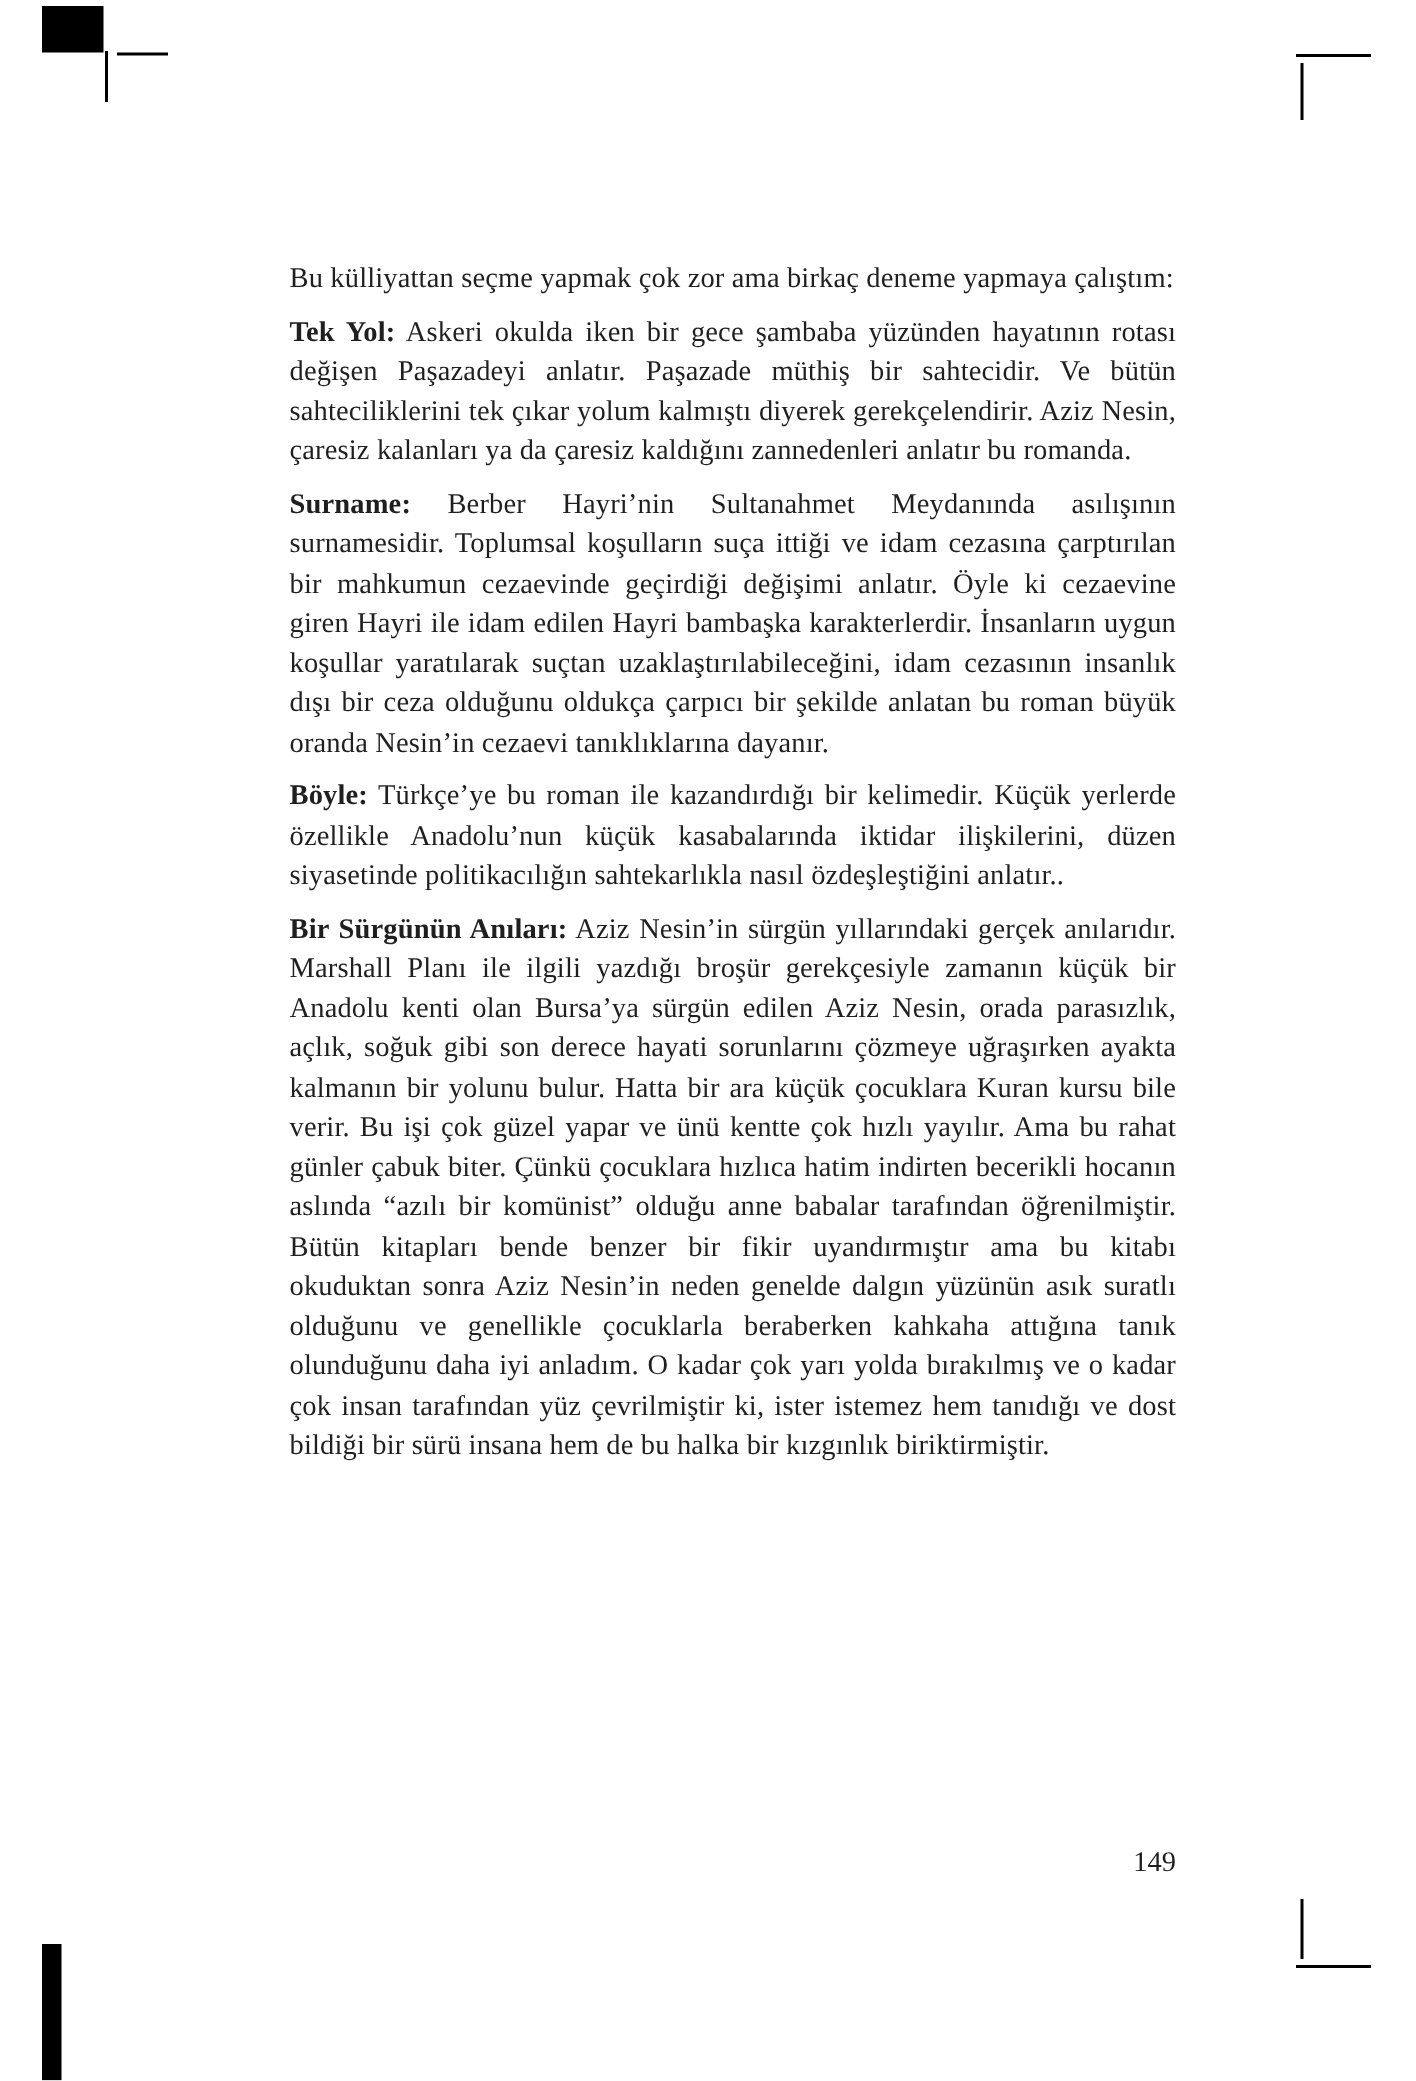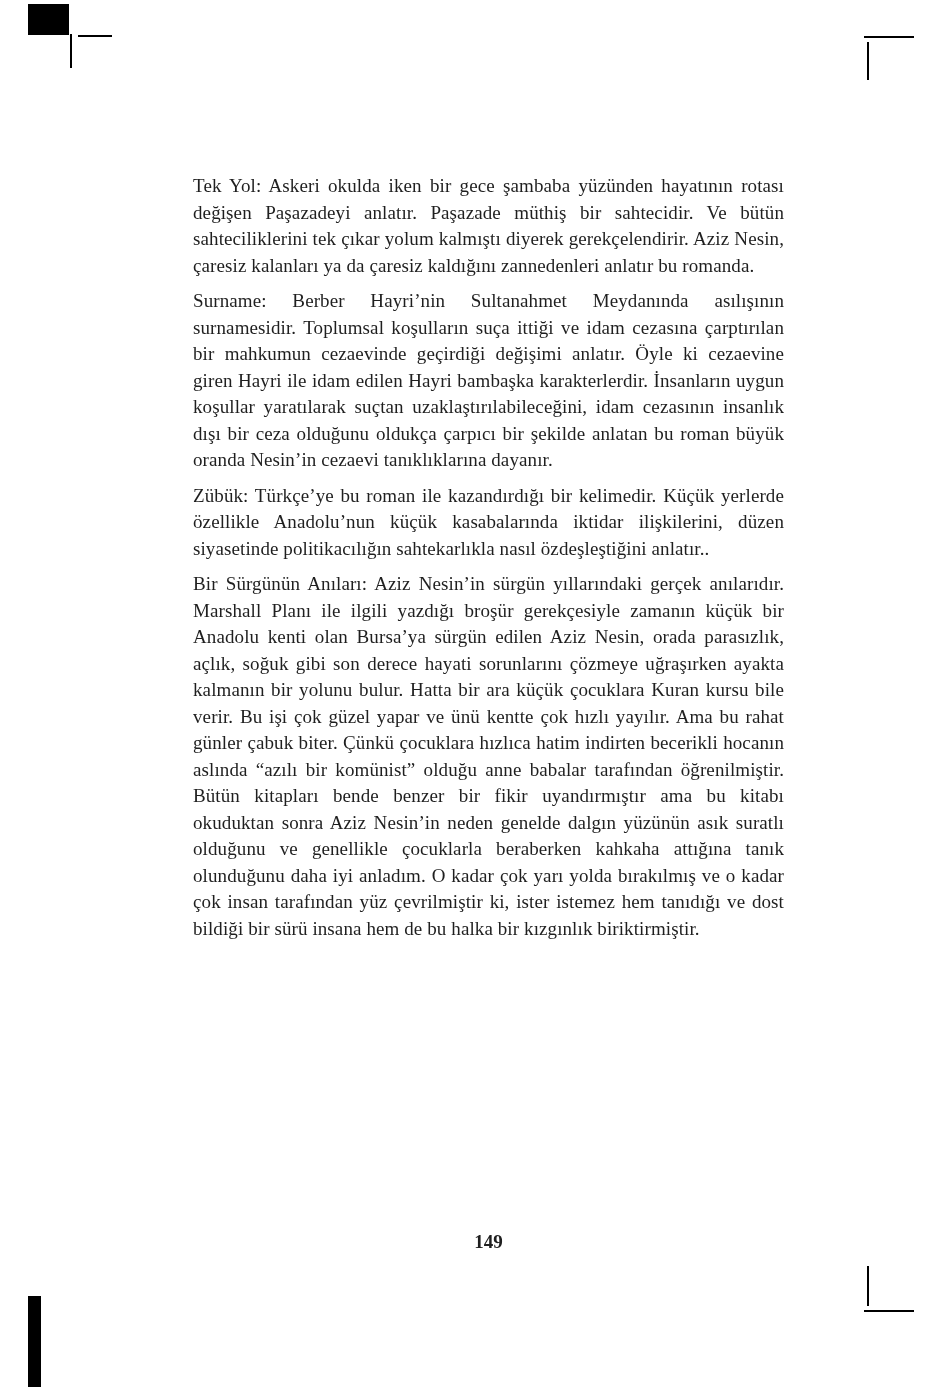--- a/index.html
+++ b/index.html
@@ -35,56 +35,57 @@
     font-size: 19px;
     line-height: 26.5px;
     text-align: justify;
     letter-spacing: 0.1px;
   }
   .para {
     margin: 0 0 9px 0;
   }
   .para:last-child { margin-bottom: 0; }
   .lead {
-    font-weight: normal;
+    font-weight: bold;
     margin-top: 16px;
   }
   .page-number {
     position: absolute;
     left: 193px;
     top: 1231px;
     width: 591px;
-    text-align: center;
+    text-align: right;
     font-size: 19px;
-    font-weight: bold;
+    font-weight: normal;
     color: #1f1f1f;
   }
 </style>
 </head>
 <body>
 
 <div class="sheet">
 
   <div class="mark mark-tl-square"></div>
   <div class="mark mark-tl-vline"></div>
   <div class="mark mark-tl-hline"></div>
   <div class="mark mark-tr-hline"></div>
   <div class="mark mark-tr-vline"></div>
   <div class="mark mark-bl-bar"></div>
   <div class="mark mark-br-vline"></div>
   <div class="mark mark-br-hline"></div>
 
   <div class="textblock">
 
+    <p class="para"><b class="lead"></b><span>Bu külliyattan seçme yapmak çok zor ama birkaç deneme yapmaya çalıştım:</span></p>
 
     <p class="para"><b class="lead">Tek Yol:</b><span> Askeri okulda iken bir gece şambaba yüzünden hayatının rotası değişen Paşazadeyi anlatır. Paşazade müthiş bir sahtecidir. Ve bütün sahteciliklerini tek çıkar yolum kalmıştı diyerek gerekçelendirir. Aziz Nesin, çaresiz kalanları ya da çaresiz kaldığını zannedenleri anlatır bu romanda.</span></p>
 
     <p class="para"><b class="lead">Surname:</b><span> Berber Hayri’nin Sultanahmet Meydanında asılışının surnamesidir. Toplumsal koşulların suça ittiği ve idam cezasına çarptırılan bir mahkumun cezaevinde geçirdiği değişimi anlatır. Öyle ki cezaevine giren Hayri ile idam edilen Hayri bambaşka karakterlerdir. İnsanların uygun koşullar yaratılarak suçtan uzaklaştırılabileceğini, idam cezasının insanlık dışı bir ceza olduğunu oldukça çarpıcı bir şekilde anlatan bu roman büyük oranda Nesin’in cezaevi tanıklıklarına dayanır.</span></p>
 
-    <p class="para"><b class="lead">Zübük:</b><span> Türkçe’ye bu roman ile kazandırdığı bir kelimedir. Küçük yerlerde özellikle Anadolu’nun küçük kasabalarında iktidar ilişkilerini, düzen siyasetinde politikacılığın sahtekarlıkla nasıl özdeşleştiğini anlatır..</span></p>
+    <p class="para"><b class="lead">Böyle:</b><span> Türkçe’ye bu roman ile kazandırdığı bir kelimedir. Küçük yerlerde özellikle Anadolu’nun küçük kasabalarında iktidar ilişkilerini, düzen siyasetinde politikacılığın sahtekarlıkla nasıl özdeşleştiğini anlatır..</span></p>
 
     <p class="para"><b class="lead">Bir Sürgünün Anıları:</b><span> Aziz Nesin’in sürgün yıllarındaki gerçek anılarıdır. Marshall Planı ile ilgili yazdığı broşür gerekçesiyle zamanın küçük bir Anadolu kenti olan Bursa’ya sürgün edilen Aziz Nesin, orada parasızlık, açlık, soğuk gibi son derece hayati sorunlarını çözmeye uğraşırken ayakta kalmanın bir yolunu bulur. Hatta bir ara küçük çocuklara Kuran kursu bile verir. Bu işi çok güzel yapar ve ünü kentte çok hızlı yayılır. Ama bu rahat günler çabuk biter. Çünkü çocuklara hızlıca hatim indirten becerikli hocanın aslında “azılı bir komünist” olduğu anne babalar tarafından öğrenilmiştir.  Bütün kitapları bende benzer bir fikir uyandırmıştır ama bu kitabı okuduktan sonra Aziz Nesin’in neden genelde dalgın yüzünün asık suratlı olduğunu ve genellikle çocuklarla beraberken kahkaha attığına tanık olunduğunu daha iyi anladım. O kadar çok yarı yolda bırakılmış ve o kadar çok insan tarafından yüz çevrilmiştir ki, ister istemez hem tanıdığı ve dost bildiği bir sürü insana hem de bu halka bir kızgınlık biriktirmiştir.</span></p>
 
 
   </div>
 
   <div class="page-number">149</div>
 
 </div>
 

